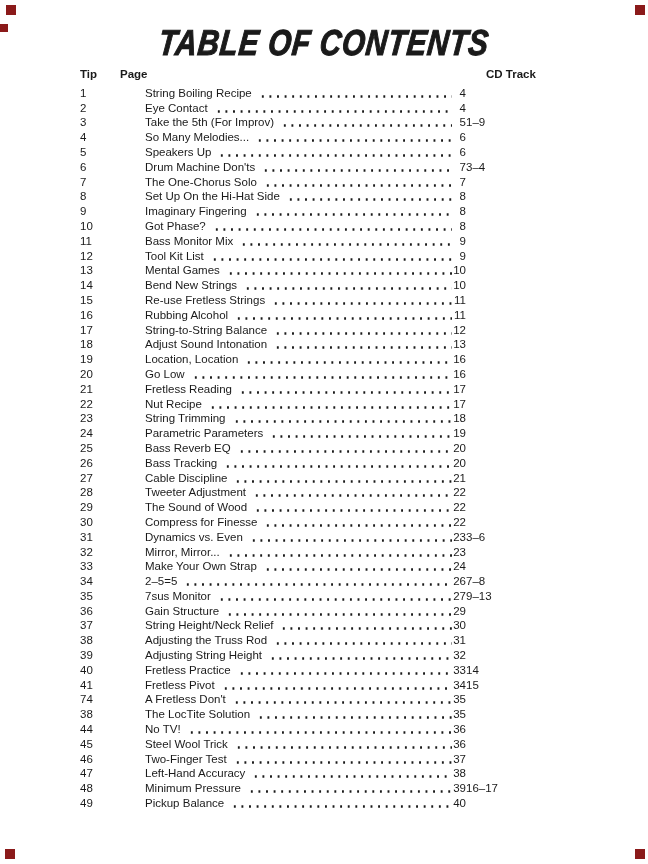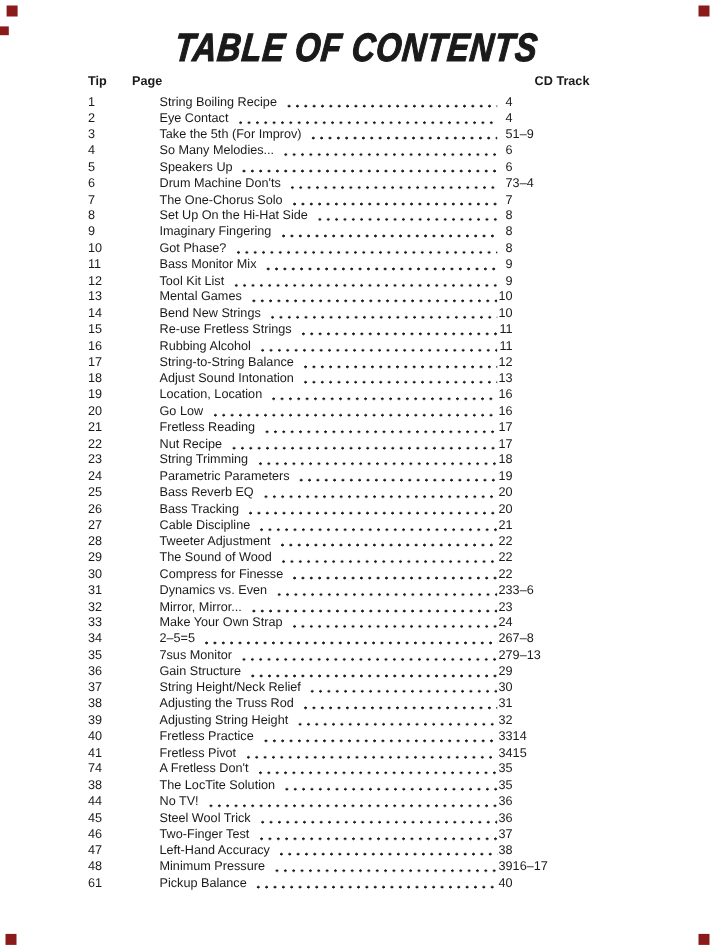--- a/index.html
+++ b/index.html
@@ -549,21 +549,21 @@
       <span class="c-tip">48</span>
       <span class="c-mid">
         <span class="t">Minimum Pressure</span>
         <span class="leader"></span>
         <span class="c-page">39</span>
       </span>
       <span class="c-cd">16–17</span>
     </div>
 
     <div class="row">
-      <span class="c-tip">61</span>
+      <span class="c-tip">49</span>
       <span class="c-mid">
         <span class="t">Pickup Balance</span>
         <span class="leader"></span>
         <span class="c-page">40</span>
       </span>
       <span class="c-cd"></span>
     </div>
   </div>
   </div>
 

